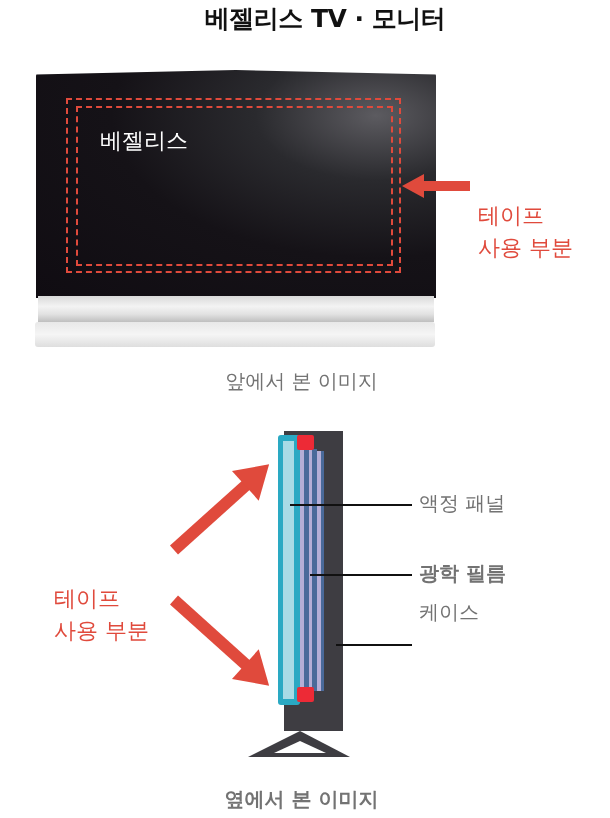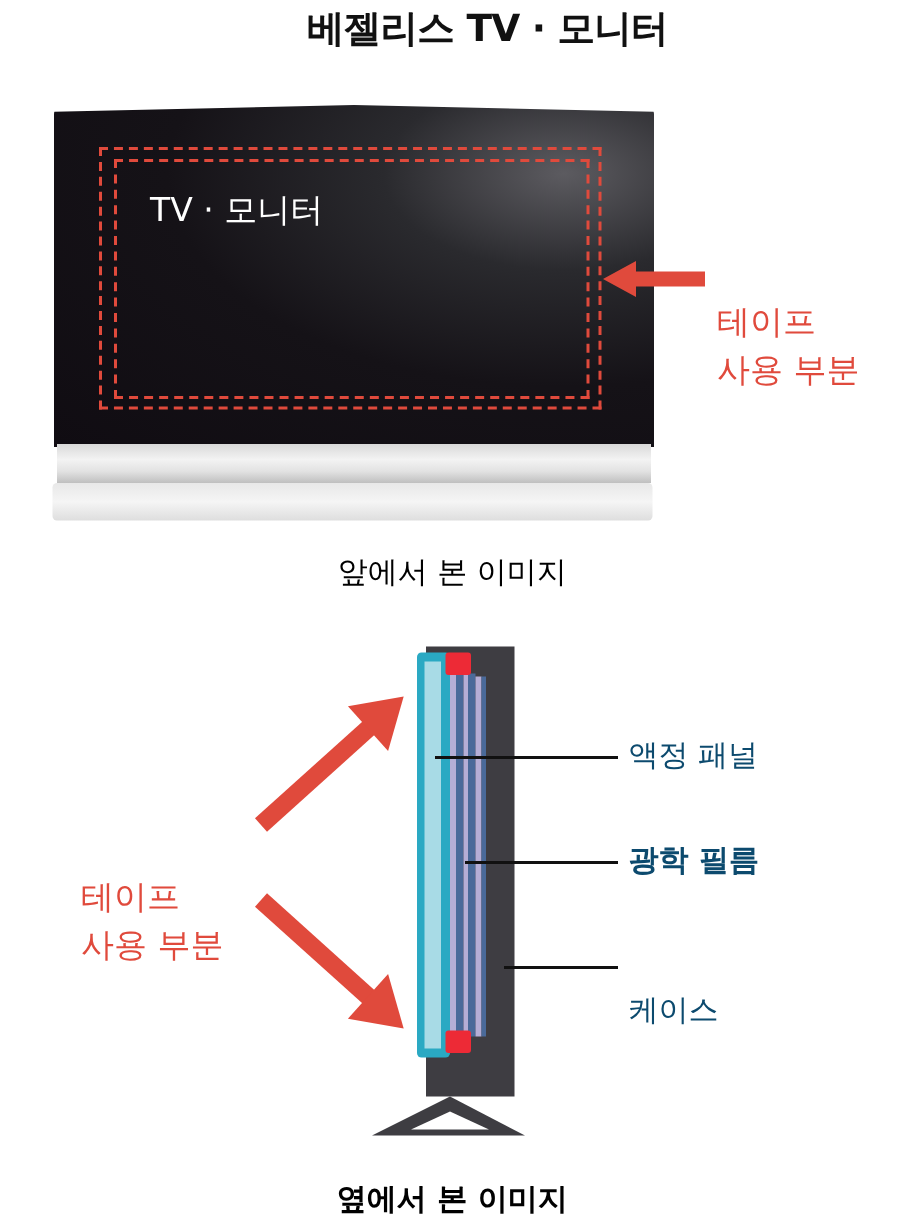--- a/index.html
+++ b/index.html
@@ -15,37 +15,37 @@
     .tv-stand-top { left: 38px; top: 296px; width: 396px; height: 26px;
                     background: linear-gradient(#d9d9d9, #f3f3f3 40%, #e2e2e2 70%, #bfbfbf); }
     .tv-stand-bottom { left: 35px; top: 322px; width: 400px; height: 25px; border-radius: 3px;
                        background: linear-gradient(#e8e8e8, #f5f5f5 50%, #dedede); }
     .dash-outer { left: 66px; top: 98px; width: 335px; height: 175px;
                   border: 2px dashed #e04a3c; box-sizing: border-box; }
     .dash-inner { left: 76px; top: 106px; width: 317px; height: 160px;
                   border: 2px dashed #e04a3c; box-sizing: border-box; }
     .screen-text { left: 100px; top: 124px; color: #ffffff; font-size: 22px; line-height: 34px; }
     .tape-label { color: #e04a3c; font-size: 22px; line-height: 32px; margin-top: 44px; }
-    .caption { width: 603px; left: 0; text-align: center; font-size: 20px; color: #000000; }
-    .part-label { font-size: 20px; color: #0c4a6e; }
+    .caption { width: 603px; left: 0; text-align: center; font-size: 20px; color: #737373; }
+    .part-label { font-size: 20px; color: #737373; }
     .leader { height: 2px; background: #111; }
   </style>
 </head>
 <body>
 
 <div class="abs title">베젤리스 TV · 모니터</div>
 
 <div>
   <div class="abs tv-screen"></div>
   <div class="abs tv-stand-top"></div>
   <div class="abs tv-stand-bottom"></div>
   <div class="abs dash-outer"></div>
   <div class="abs dash-inner"></div>
   <div class="abs screen-text">
-    <div>TV · 모니터</div>
+    <div>베젤리스</div>
   </div>
   <svg class="abs" style="left:398px; top:170px;" width="74" height="32">
     <polygon points="4,16 26,4 26,11 72,11 72,21 26,21 26,28" fill="#e04a3c"></polygon>
   </svg>
   <div class="abs tape-label" style="left:478px; top:156px;">
     <div>테이프</div>
     <div>사용 부분</div>
   </div>
   <div class="abs caption" style="top:368px;">앞에서 본 이미지</div>
 </div>
@@ -71,21 +71,21 @@
     <rect x="57" y="10" width="17" height="15" rx="2" fill="#ed2a36"></rect>
     <rect x="57" y="262" width="17" height="15" rx="2" fill="#ed2a36"></rect>
   </svg>
 
   <div class="abs leader" style="left:290px; top:504px; width:122px;"></div>
   <div class="abs leader" style="left:310px; top:574px; width:102px;"></div>
   <div class="abs leader" style="left:336px; top:644px; width:76px;"></div>
 
   <div class="abs part-label" style="left:419px; top:490px;">액정 패널</div>
   <div class="abs part-label" style="left:419px; top:560px;font-weight:bold;">광학 필름</div>
-  <div class="abs part-label" style="left:419px; top:660px;">케이스</div>
+  <div class="abs part-label" style="left:419px; top:599px;">케이스</div>
 
   <svg class="abs" style="left:160px; top:450px;" width="125" height="250">
 
     <g transform="translate(14,100) rotate(-42)">
       <rect x="0" y="-6" width="100" height="12" fill="#e04a3c"></rect>
       <polygon points="96,-20 128,0 96,20" fill="#e04a3c"></polygon>
     </g>
 
     <g transform="translate(14,150) rotate(42)">
       <rect x="0" y="-6" width="100" height="12" fill="#e04a3c"></rect>

